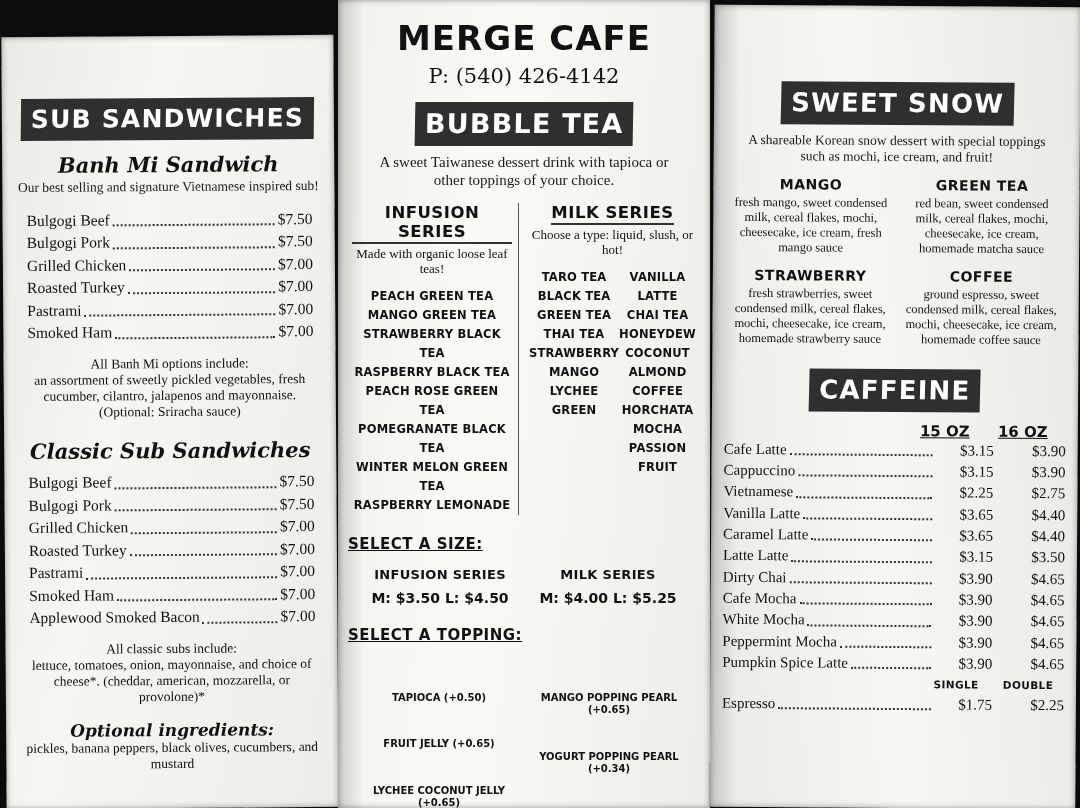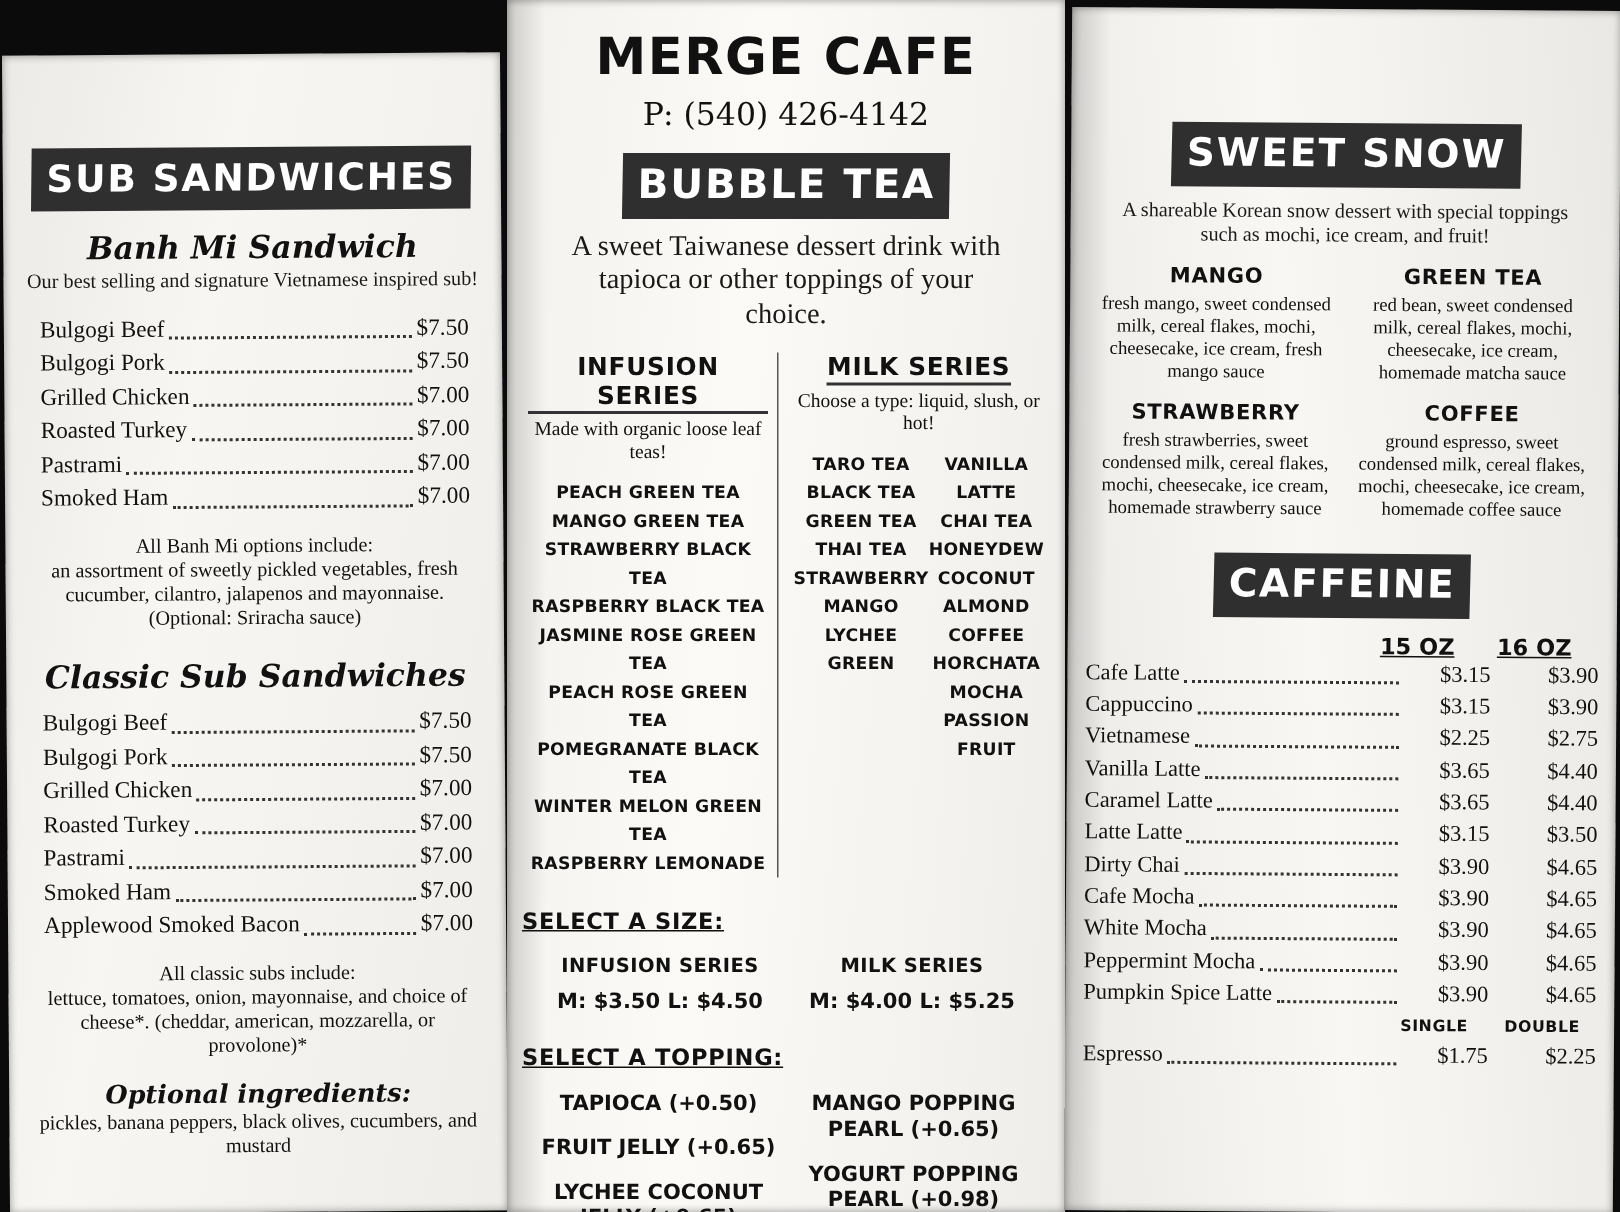--- a/index.html
+++ b/index.html
@@ -94,21 +94,21 @@
     font-weight:bold;
     font-size:34px;
     letter-spacing:1px;
     text-align:center;
     margin-top:2px;
   }
   #merge-cafe-phone{
     text-align:center;font-size:21px;margin-top:6px;font-family:"DejaVu Serif",serif;
   }
   #bubble-tea-banner{font-size:27px;margin-top:14px;}
-  #bubble-tea-desc{margin-top:8px;padding:0 26px;font-size:19px;text-align:center;}
+  #bubble-tea-desc{margin-top:8px;padding:0 26px;font-size:15px;text-align:center;}
   .series-cols{
     display:flex;margin-top:14px;padding:0 4px;
   }
   .series-col{flex:1;}
   .series-col.left-col{border-right:1.5px solid #555;padding-right:6px;}
   .series-col.right-col{padding-left:10px;}
   .series-head{
     text-align:center;
     font-family:"DejaVu Sans", sans-serif;
     font-weight:bold;
@@ -142,22 +142,22 @@
   }
   .size-row{display:flex;margin-top:14px;padding:0 8px;}
   .size-block{flex:1;text-align:center;}
   .size-label{
     font-family:"DejaVu Sans", sans-serif;font-weight:bold;font-size:13px;letter-spacing:.3px;
   }
   .size-prices{font-family:"DejaVu Sans", sans-serif;font-weight:bold;font-size:14px;margin-top:8px;}
   .topping-grid{display:flex;margin-top:14px;padding:0 6px;}
   .topping-col{flex:1;text-align:center;}
   .topping{
-    font-family:"DejaVu Sans", sans-serif;font-weight:bold;font-size:14px;
-    line-height:1.25;margin-bottom:12px;
+    font-family:"DejaVu Sans", sans-serif;font-weight:bold;font-size:10px;
+    line-height:1.25;margin-bottom:12px;margin-top:34px;
   }
 
   
   #panel-right .inner{padding:0 12px;}
   #sweet-snow-banner{font-size:26px;margin-top:76px;}
   #sweet-snow-desc{margin-top:8px;padding:0 22px;font-size:13.5px;}
   .snow-grid{display:flex;flex-wrap:wrap;margin-top:12px;}
   .snow-item{width:50%;text-align:center;padding:0 6px 12px;box-sizing:border-box;}
   .snow-name{
     font-family:"DejaVu Sans", sans-serif;font-weight:bold;font-size:14px;letter-spacing:.5px;
@@ -303,21 +303,20 @@
 
     <div class="series-cols">
       <div class="series-col left-col">
         <div class="series-head-wrap"><span class="series-head">INFUSION SERIES</span></div>
         <div class="series-sub">Made with organic loose leaf teas!</div>
         <div class="flavor-list">
           <div class="flavor">PEACH GREEN TEA</div>
           <div class="flavor">MANGO GREEN TEA</div>
           <div class="flavor">STRAWBERRY BLACK TEA</div>
           <div class="flavor">RASPBERRY BLACK TEA</div>
-          <div class="flavor">JASMINE ROSE GREEN TEA</div>
           <div class="flavor">PEACH ROSE GREEN TEA</div>
           <div class="flavor">POMEGRANATE BLACK TEA</div>
           <div class="flavor">WINTER MELON GREEN TEA</div>
           <div class="flavor">RASPBERRY LEMONADE</div>
         </div>
       </div>
 
       <div class="series-col right-col">
         <div class="series-head-wrap"><span class="series-head">MILK SERIES</span></div>
         <div class="series-sub">Choose a type: liquid, slush, or hot!</div>
@@ -361,21 +360,21 @@
 
     <div class="sec-title">SELECT A TOPPING:</div>
     <div class="topping-grid">
       <div class="topping-col">
         <div class="topping">TAPIOCA (+0.50)</div>
         <div class="topping">FRUIT JELLY (+0.65)</div>
         <div class="topping">LYCHEE COCONUT JELLY (+0.65)</div>
       </div>
       <div class="topping-col">
         <div class="topping">MANGO POPPING PEARL (+0.65)</div>
-        <div class="topping">YOGURT POPPING PEARL (+0.98)</div>
+        <div class="topping">YOGURT POPPING PEARL (+0.34)</div>
         <div class="topping">STRAWBERRY POPPING PEARL (+0.65)</div>
       </div>
     </div>
   </div>
 </div>
 
 <div class="menu-sheet" id="panel-right">
   <div class="shadow-v" style="left:0;"></div>
   <div class="inner">
     <div class="banner-wrap">

